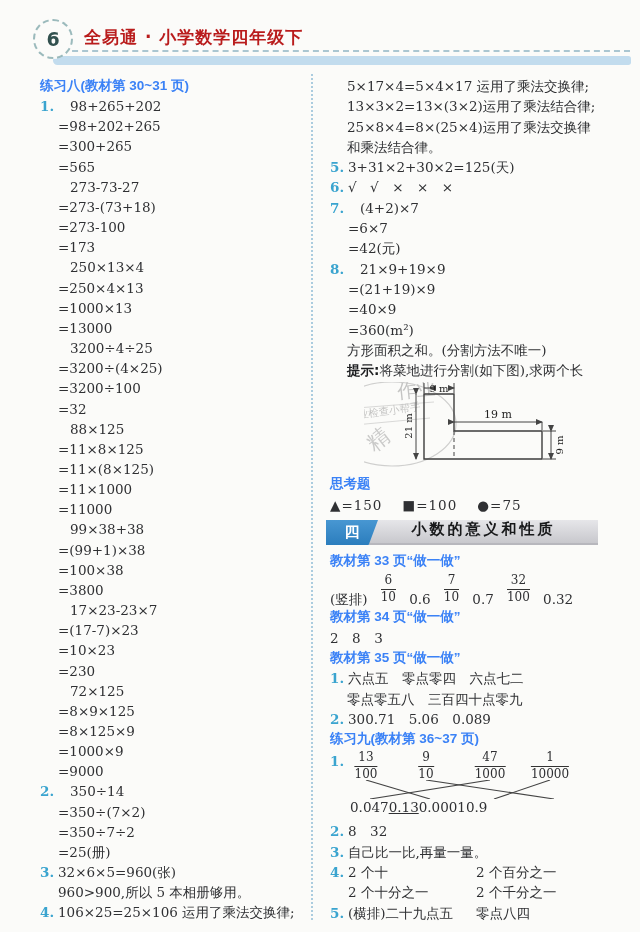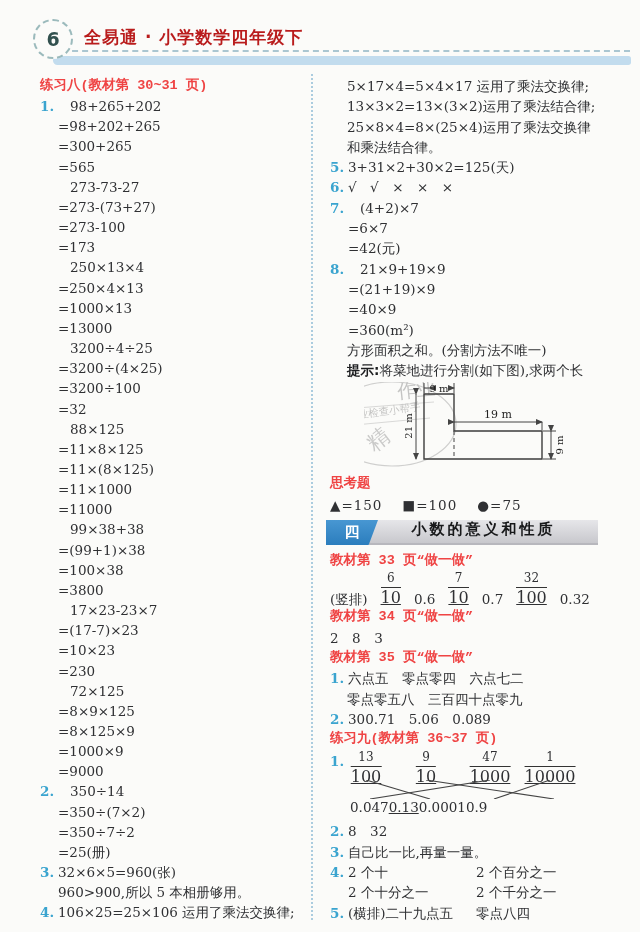--- a/index.html
+++ b/index.html
@@ -14,35 +14,35 @@
   .dash-rule{position:absolute;left:52px;right:10px;top:50px;border-top:2px dashed #aac6d1;z-index:1;}
   .swoosh{position:absolute;left:53px;right:9px;top:56px;height:9px;background:#c2dcee;
          border-radius:10px 6px 6px 10px;z-index:2;}
   
   .col-divider{position:absolute;left:311px;top:74px;height:846px;border-left:2px dotted #abccdf;}
   .col{position:absolute;top:76px;}
   .col.left{left:40px;width:264px;}
   .col.right{left:330px;width:298px;}
   .ln{position:relative;line-height:20.15px;font-size:13.5px;white-space:nowrap;}
   .col.right .ln{line-height:20.3px;}
-  .ln.h{font-family:Liberation Mono, monospace;font-weight:700;color:#ef4444;}
+  .ln.h{font-family:Liberation Sans, sans-serif;font-weight:700;color:#3b82f6;}
   .ln .num{display:inline-block;width:18px;color:#3aa4cf;font-weight:700;}
   .ln.q{padding-left:18px;}
   .ln.e{padding-left:30px;}
   .ln.p{padding-left:18px;}
   .ln.c{padding-left:17px;}
   .ln.c0{padding-left:0;}
   .ln .txt.gap{margin-left:12px;}
   .ln.hint{padding-left:17px;}
   .ln.hint .hlabel{font-family:"DejaVu Sans","Liberation Sans",sans-serif;font-weight:700;color:#1d1e20;}
   .ln.cols .lcell{display:inline-block;width:128px;}
   
   .frac{display:inline-block;text-align:center;vertical-align:-8px;line-height:1;}
   .frac .ftop{display:block;border-bottom:1.2px solid #333;padding:0 4px 1px;font-size:12px;line-height:1.15;}
-  .frac .fbot{display:block;padding-top:1px;font-size:16px;line-height:1.15;text-decoration:underline;}
+  .frac .fbot{display:block;padding-top:1px;font-size:12px;line-height:1.15;}
   .ln.fracrow{height:36px;display:flex;align-items:center;}
   .ln.fracrow .tok{margin-right:13px;margin-top:20px;}
   .ln.fracrow .frac{margin-right:13px;vertical-align:middle;}
   
   .diagram{margin:2px 0 2px 34px;}
   
   .shapes span{margin-right:20px;letter-spacing:1px;}
   
   .banner{display:flex;align-items:stretch;height:25px;margin:5px 0 6px -4px;width:272px;}
   .banner-no{width:52px;background:linear-gradient(180deg,#4897d2,#2b7dbd);color:#fff;
@@ -71,21 +71,21 @@
   <div class="swoosh"></div>
   <div class="col-divider"></div>
 
   <section class="col left" id="left-col">
       <div class="ln h"><span class="txt">练习八(教材第 30~31 页)</span></div>
       <div class="ln n"><span class="num">1.</span><span class="txt gap">98+265+202</span></div>
       <div class="ln q"><span class="txt">=98+202+265</span></div>
       <div class="ln q"><span class="txt">=300+265</span></div>
       <div class="ln q"><span class="txt">=565</span></div>
       <div class="ln e"><span class="txt">273-73-27</span></div>
-      <div class="ln q"><span class="txt">=273-(73+27)</span></div>
+      <div class="ln q"><span class="txt">=273-(73+18)</span></div>
       <div class="ln q"><span class="txt">=273-100</span></div>
       <div class="ln q"><span class="txt">=173</span></div>
       <div class="ln e"><span class="txt">250×13×4</span></div>
       <div class="ln q"><span class="txt">=250×4×13</span></div>
       <div class="ln q"><span class="txt">=1000×13</span></div>
       <div class="ln q"><span class="txt">=13000</span></div>
       <div class="ln e"><span class="txt">3200÷4÷25</span></div>
       <div class="ln q"><span class="txt">=3200÷(4×25)</span></div>
       <div class="ln q"><span class="txt">=3200÷100</span></div>
       <div class="ln q"><span class="txt">=32</span></div>

